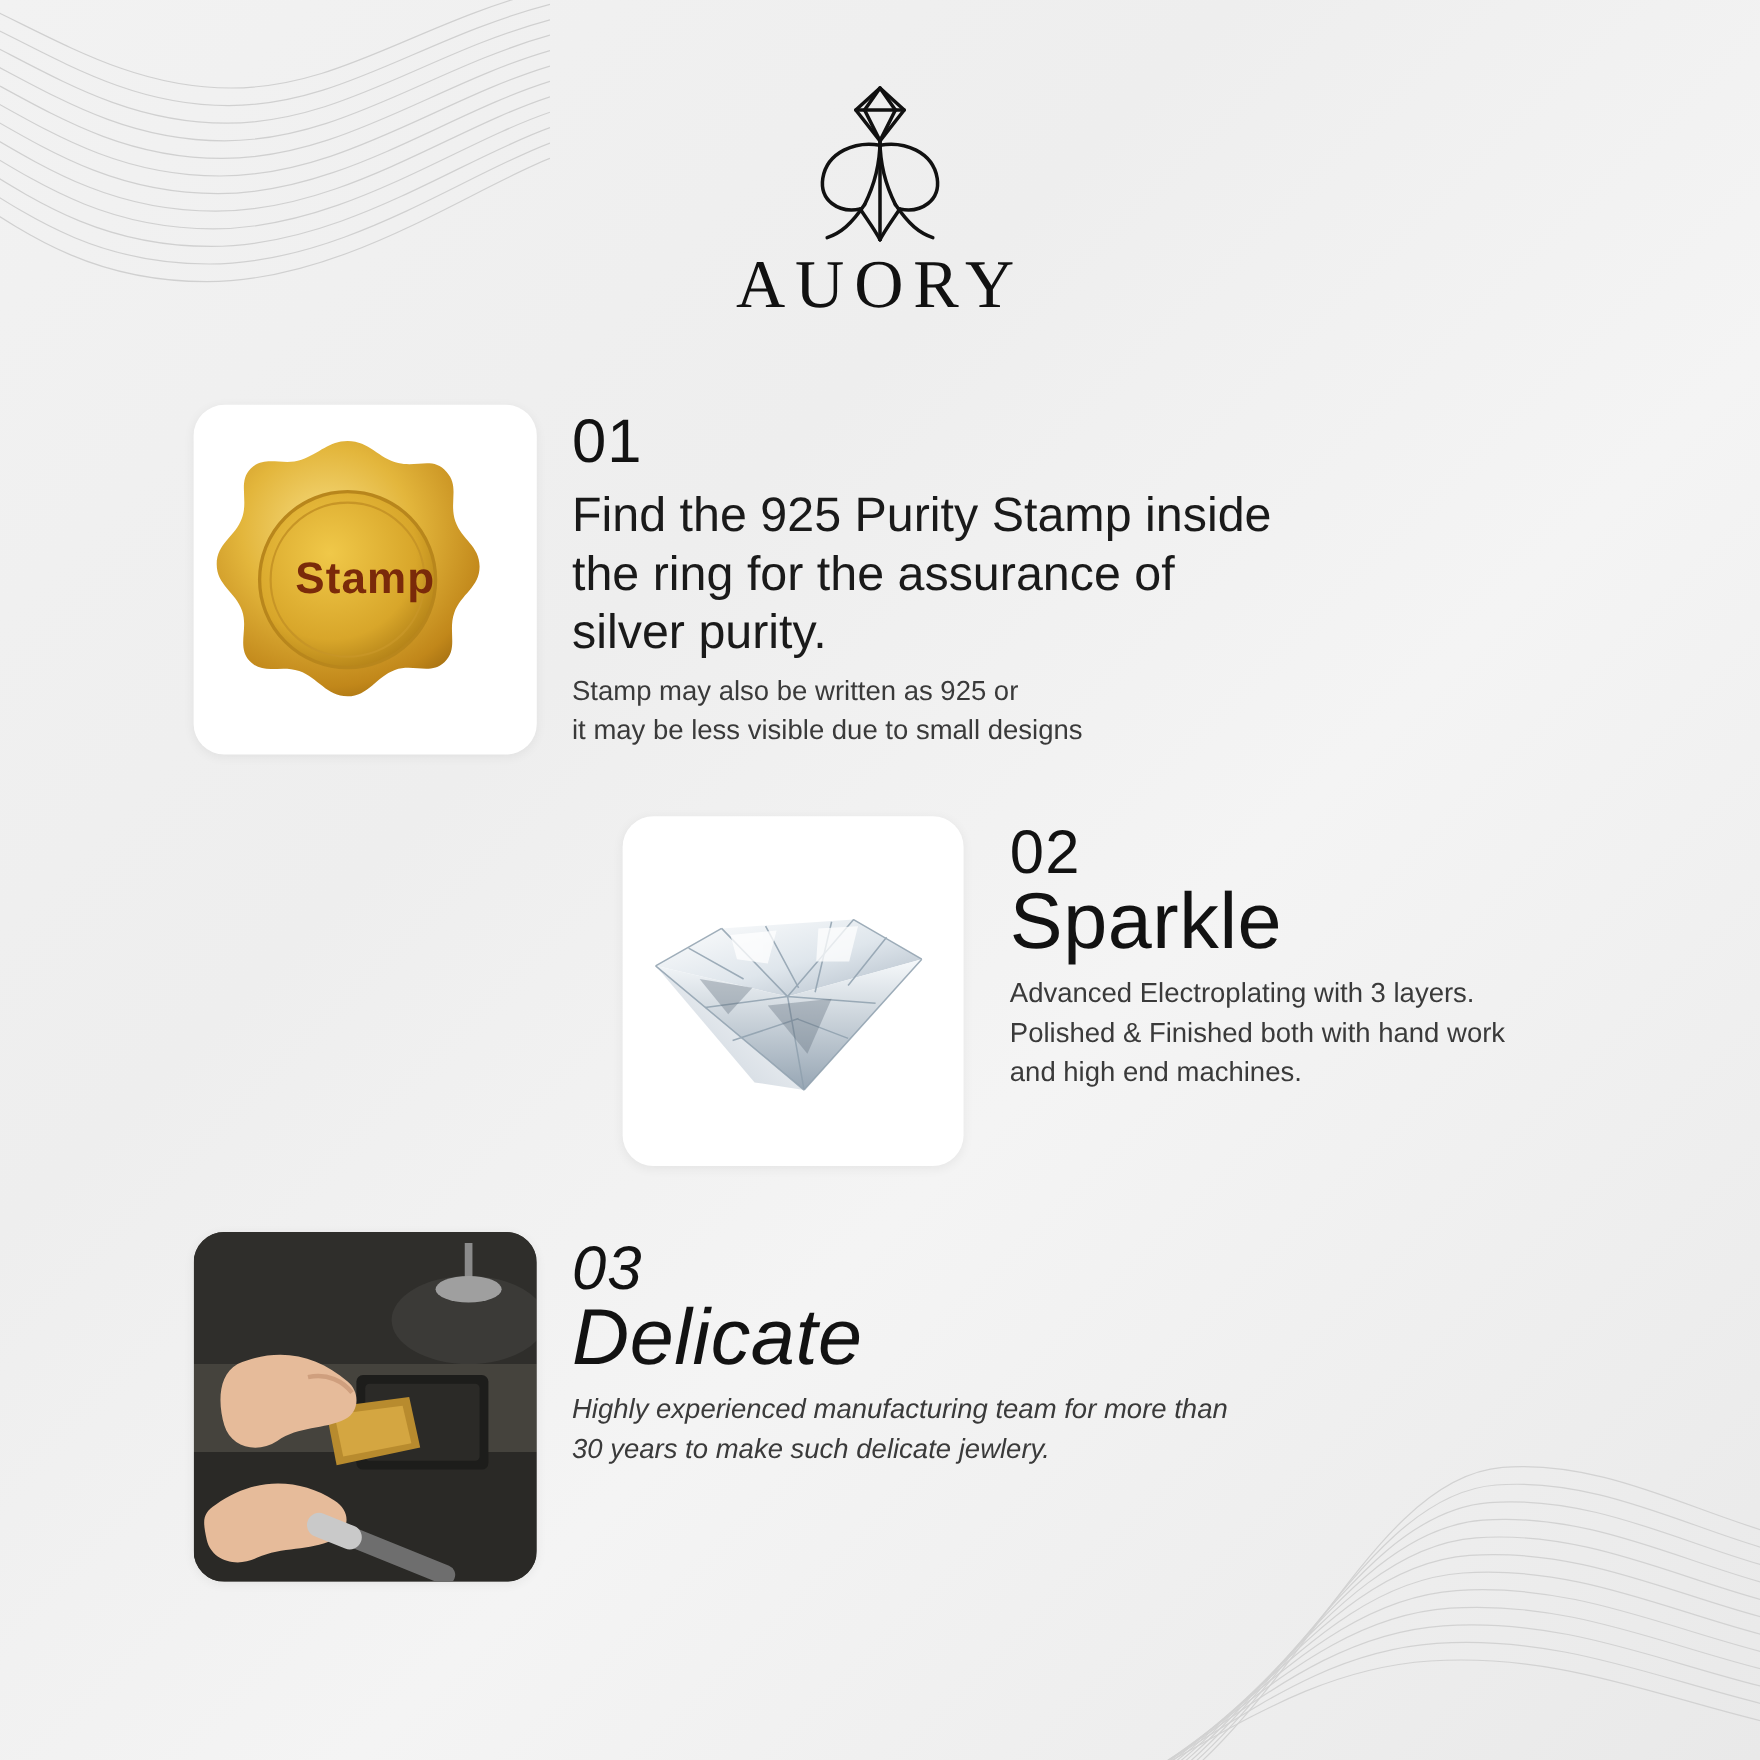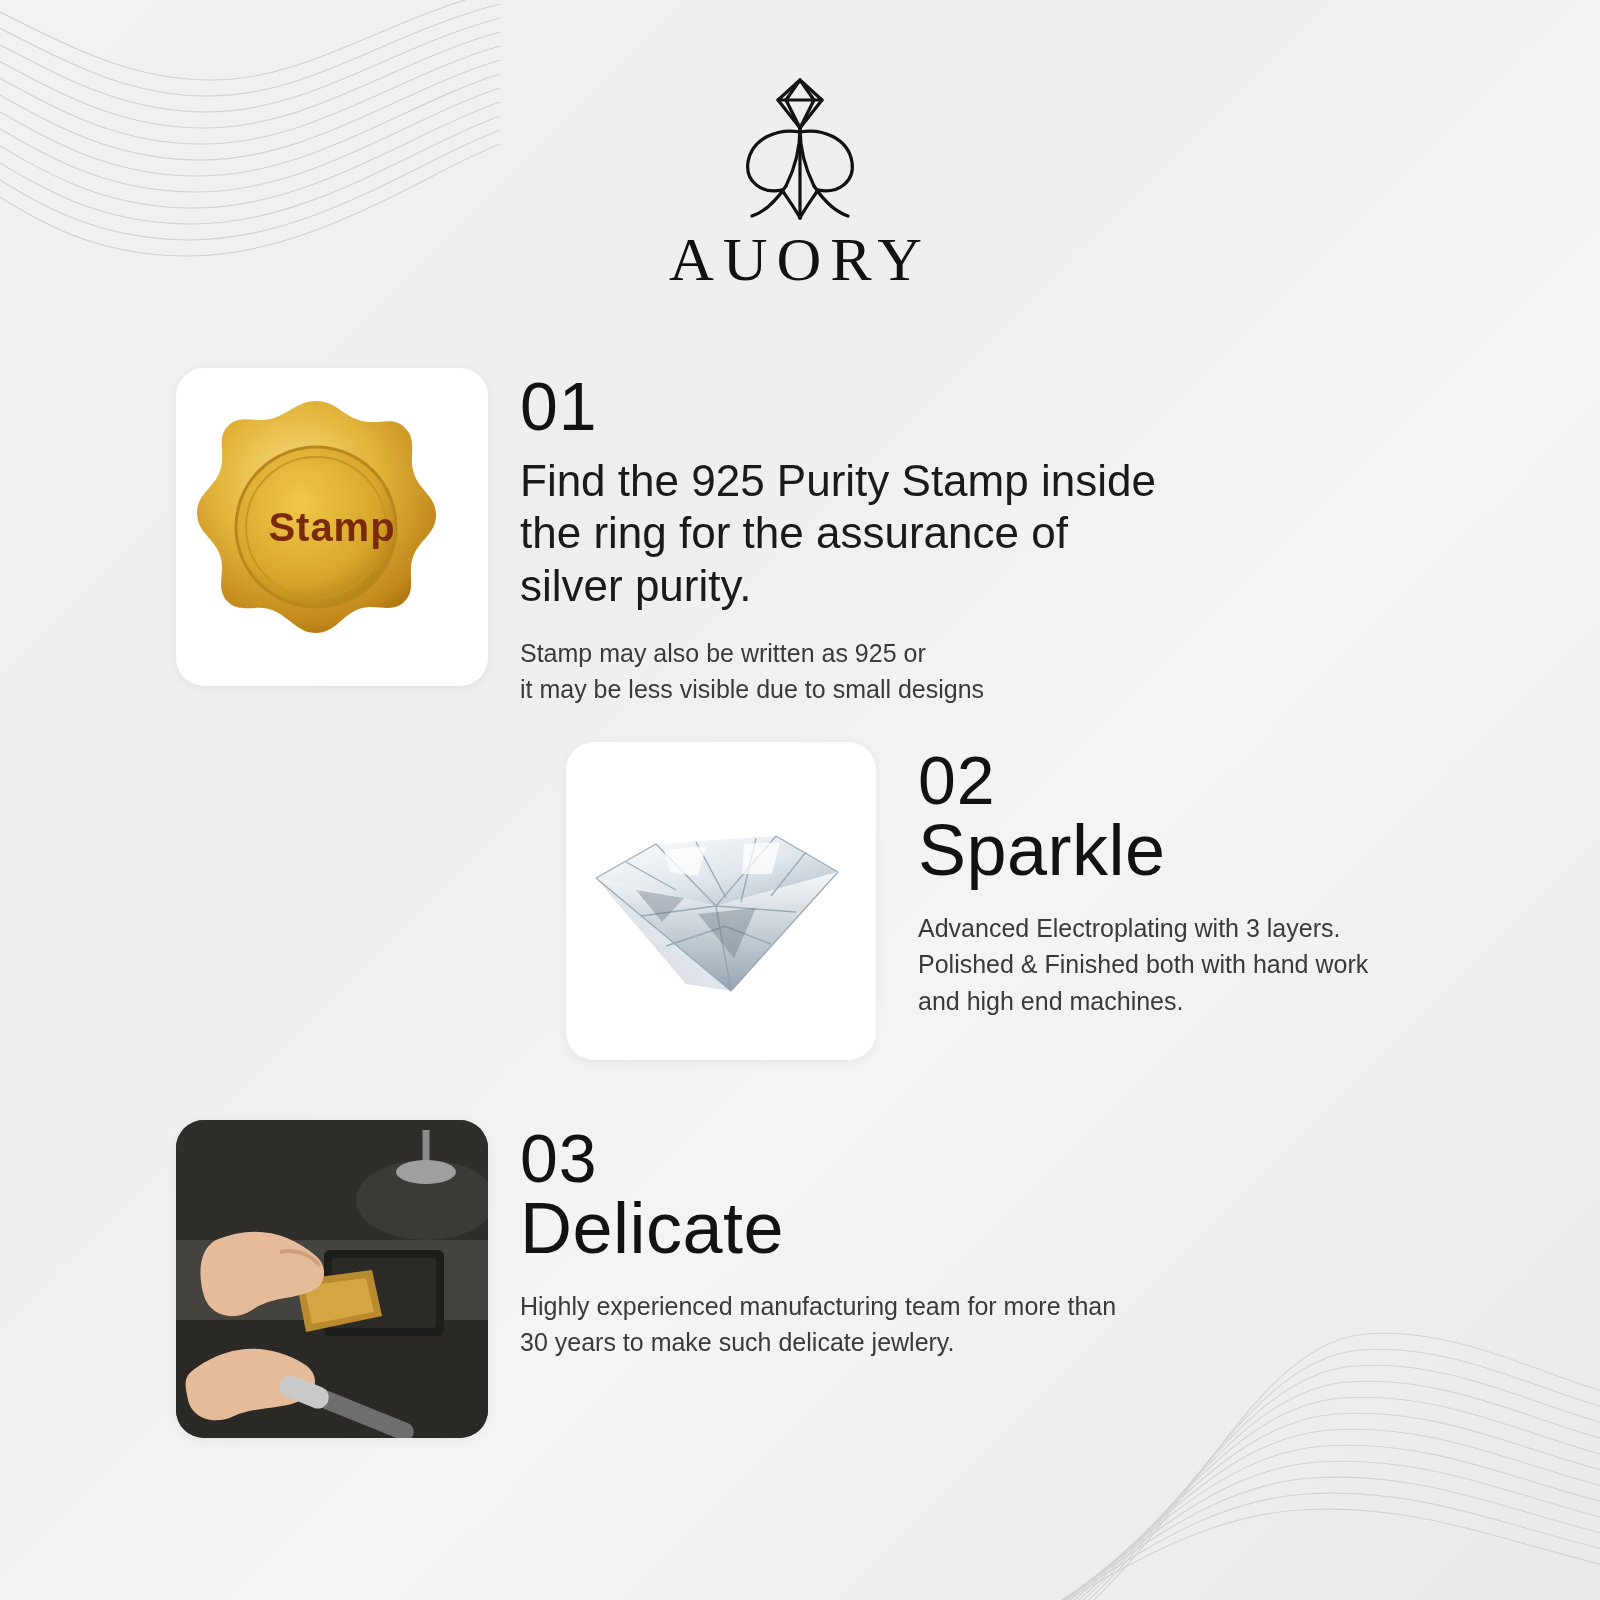--- a/index.html
+++ b/index.html
@@ -48,21 +48,21 @@
     border-radius: 28px;
     background: #ffffff;
     overflow: hidden;
     position: relative;
     flex: none;
     box-shadow: 0 2px 10px rgba(0,0,0,0.06);
   }
 
   .step-text { padding-top: 6px; }
   .num {
-    font-size: 68px;
+    font-size: 56px;
     line-height: 0.95;
     font-weight: 400;
     color: #121212;
     letter-spacing: 1px;
   }
   .headline {
     font-size: 44px;
     line-height: 1.2;
     color: #1a1a1a;
     font-weight: 400;
@@ -73,39 +73,39 @@
     font-size: 72px;
     line-height: 1.05;
     color: #121212;
     font-weight: 400;
     letter-spacing: 0.5px;
   }
   .sub {
     font-size: 25px;
     line-height: 1.45;
     color: #3a3a3a;
-    margin-top: 22px;
+    margin-top: 8px;
     white-space: pre-line;
   }
 
   
   .step-1 { top: 368px; left: 176px; }
   .step-1 .thumb { width: 312px; height: 318px; }
   .step-1 .step-text { margin-left: 32px; }
 
   
   .step-2 { top: 742px; left: 566px; }
   .step-2 .thumb { width: 310px; height: 318px; }
   .step-2 .step-text { margin-left: 42px; text-align: left; }
   .step-2 .sub { max-width: 540px; }
 
   
   .step-3 { top: 1120px; left: 176px; }
   .step-3 .thumb { width: 312px; height: 318px; }
-  .step-3 .step-text { margin-left: 32px; }
+  .step-3 .step-text { margin-left: 32px; font-style: italic; }
   .step-3 .sub { max-width: 700px; }
 
   
   .seal-wrap, .gem-wrap, .bench-wrap {
     width: 100%; height: 100%;
     display: flex; align-items: center; 
   }
   .seal-text {
     position: absolute;
     left: 0; right: 0;

